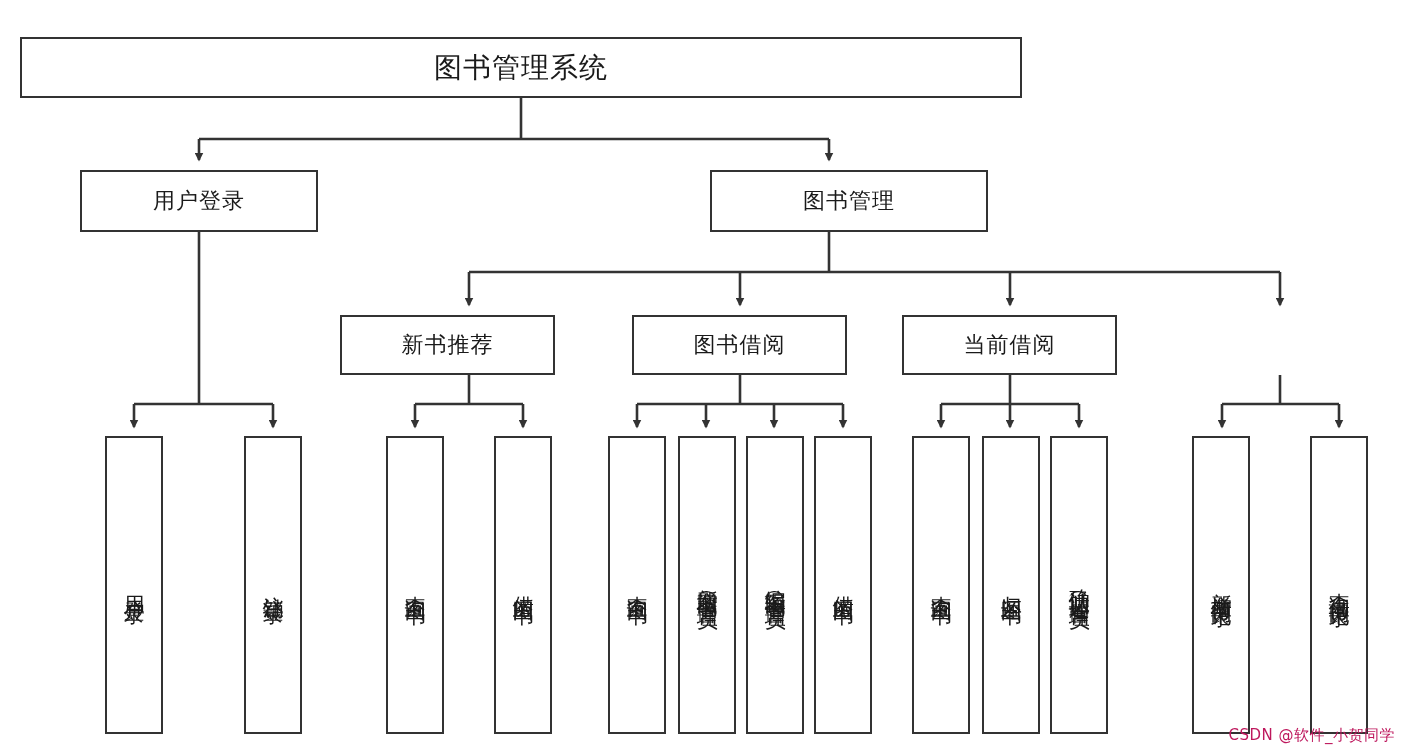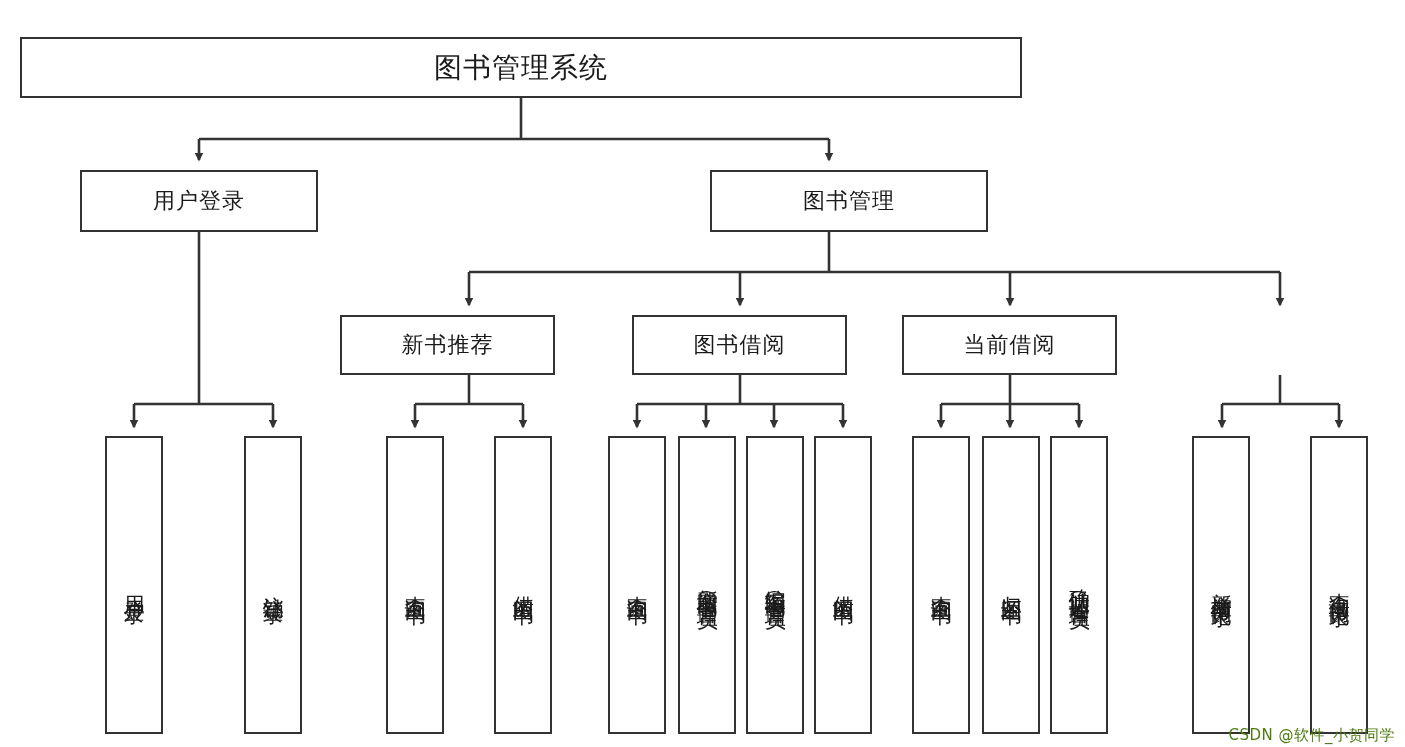--- a/index.html
+++ b/index.html
@@ -61,21 +61,21 @@
   .node-v span {
     writing-mode: vertical-rl;
     text-orientation: upright;
     display: block;
   }
   .watermark {
     position: absolute;
     right: 10px;
     bottom: 2px;
     font-size: 15px;
-    color: #4d7c0f;
+    color: #be185d;
     letter-spacing: 0.5px;
     white-space: nowrap;
     z-index: 3;
   }
 </style>
 </head>
 <body>
 
 <div id="diagram-root">
 

